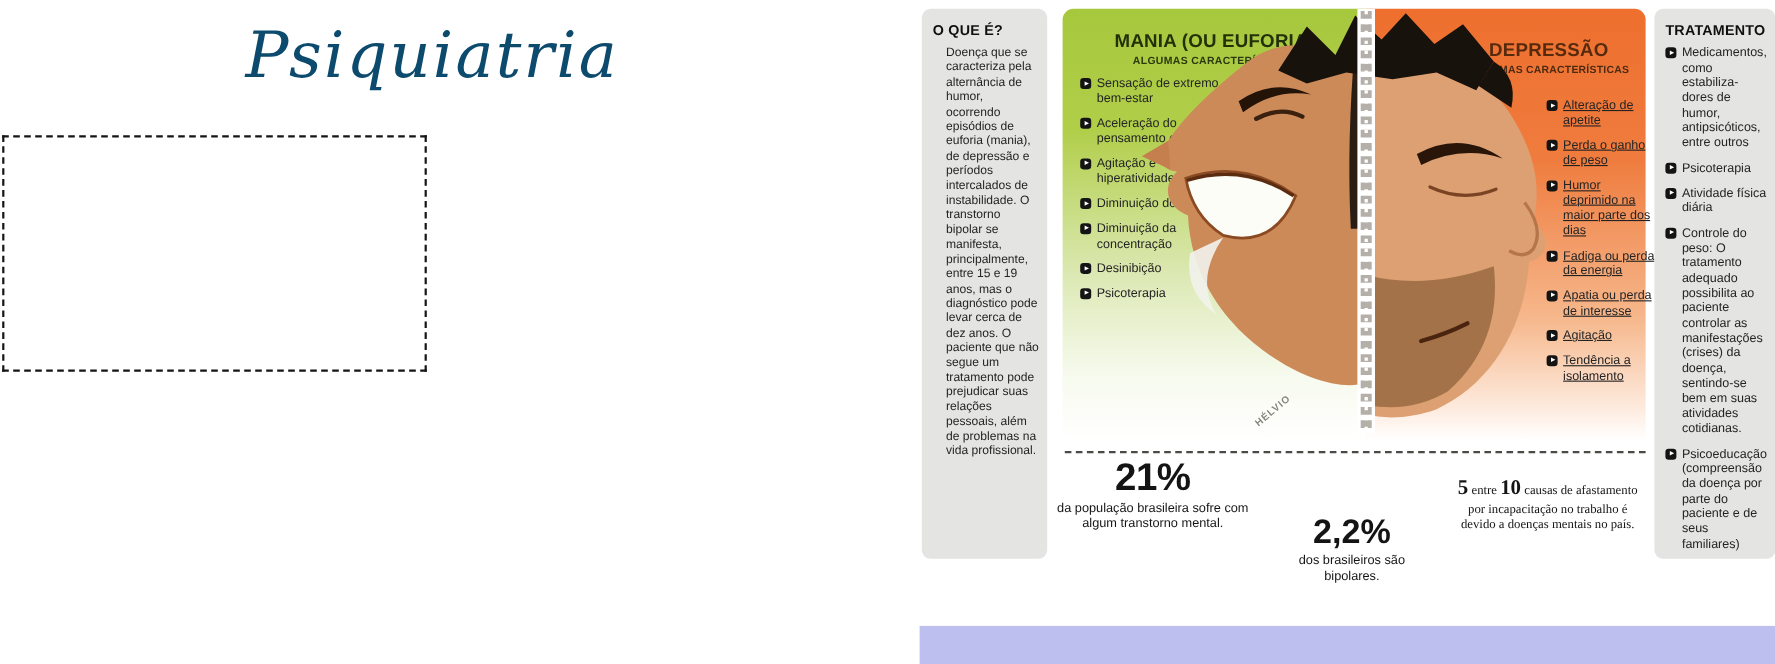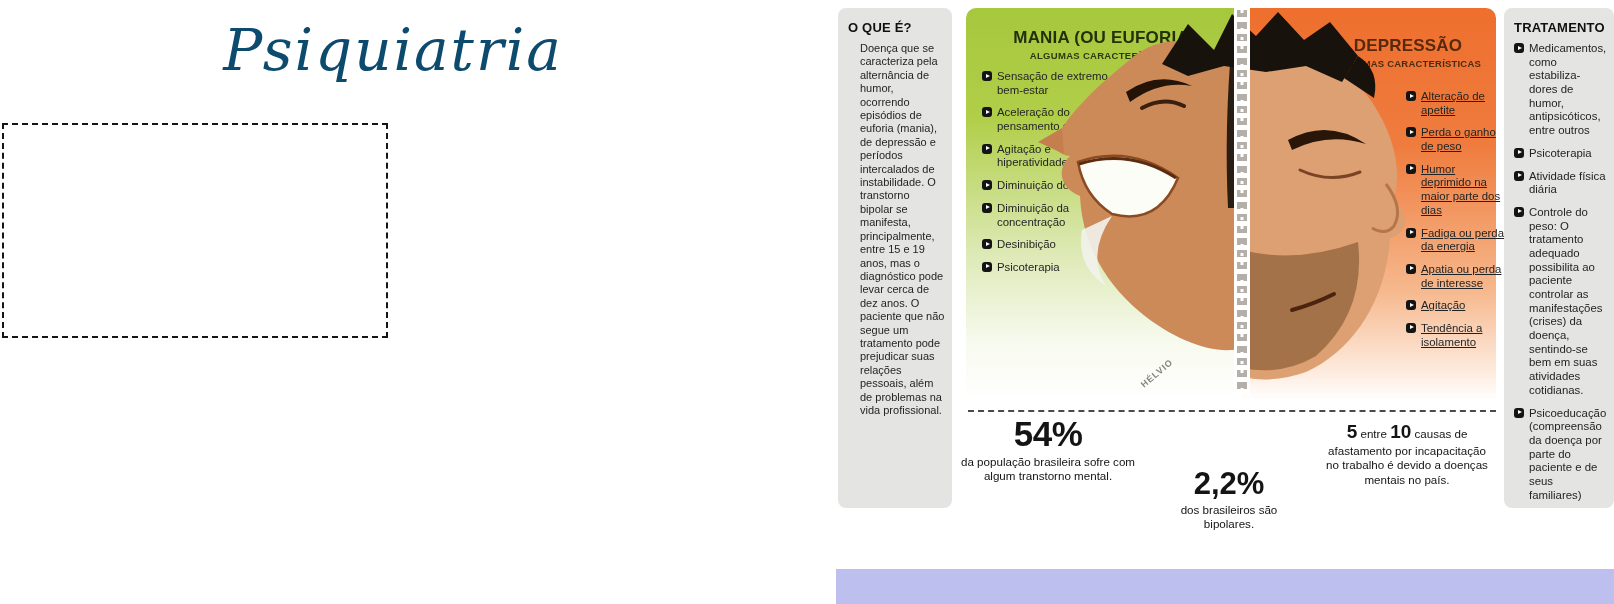--- a/index.html
+++ b/index.html
@@ -55,21 +55,21 @@
   .stats-divider { position:absolute; left:130px; top:402px; width:528px; height:0;
     border-top:2px dashed #4a4a46; }
   .stat { position:absolute; text-align:center; color:#141414; }
   .stat-1 { left:122px; top:408px; width:176px; }
   .stat-2 { left:318px; top:414px; width:146px;margin-top:46px; }
   .stat-3 { left:486px; top:412px; width:166px; }
   .stat-value { font-size:35px; font-weight:bold; line-height:1.05; letter-spacing:-0.5px; }
   .stat-value-2 { font-size:31px; font-weight:bold; line-height:1.05; }
   .stat-label { font-size:11.6px; line-height:1.25; margin-top:2px; }
   .stat-bignum { font-size:19px; font-weight:bold; }
-  .stat-3 .stat-label { margin-top:0; }
+  .stat-3 .stat-label { margin-top:12px;font-family:Liberation Serif, serif; }
 </style>
 </head>
 <body>
 
 <div class="canvas">
 
   <div class="page-title">Psiquiatria</div>
 
   <div class="placeholder-box"></div>
 
@@ -171,21 +171,21 @@
 
           <li><span class="bullet-sq"></span><span>Controle do peso: O tratamento adequado possibilita ao paciente controlar as manifestações (crises) da doença, sentindo-se bem em suas atividades cotidianas.</span></li>
 
           <li><span class="bullet-sq"></span><span>Psicoeducação (compreensão da doença por parte do paciente e de seus familiares)</span></li>
         </ul>
     </div>
 
     <div class="stats-divider"></div>
 
     <div class="stat stat-1">
-      <div class="stat-value">54%</div>
+      <div class="stat-value">21%</div>
       <div class="stat-label">da população brasileira sofre com algum transtorno mental.</div>
     </div>
 
     <div class="stat stat-2">
       <div class="stat-value-2">2,2%</div>
       <div class="stat-label">dos brasileiros são bipolares.</div>
     </div>
 
     <div class="stat stat-3">
       <div class="stat-label">

